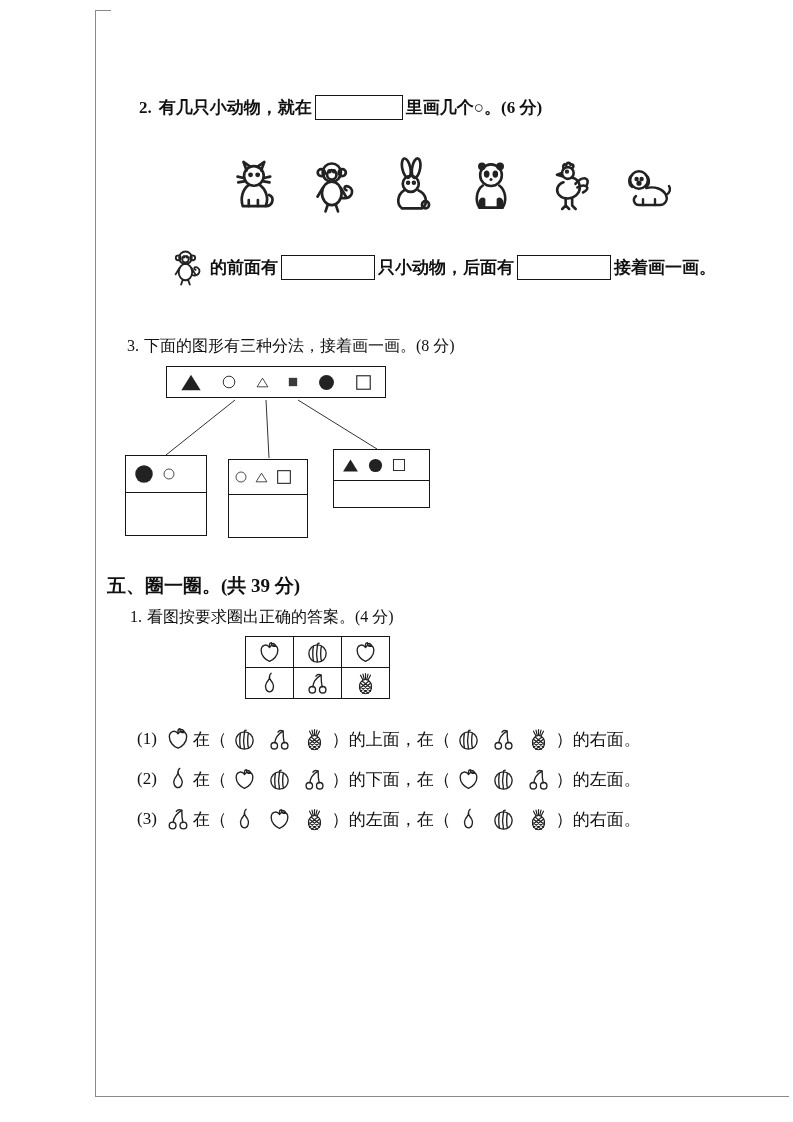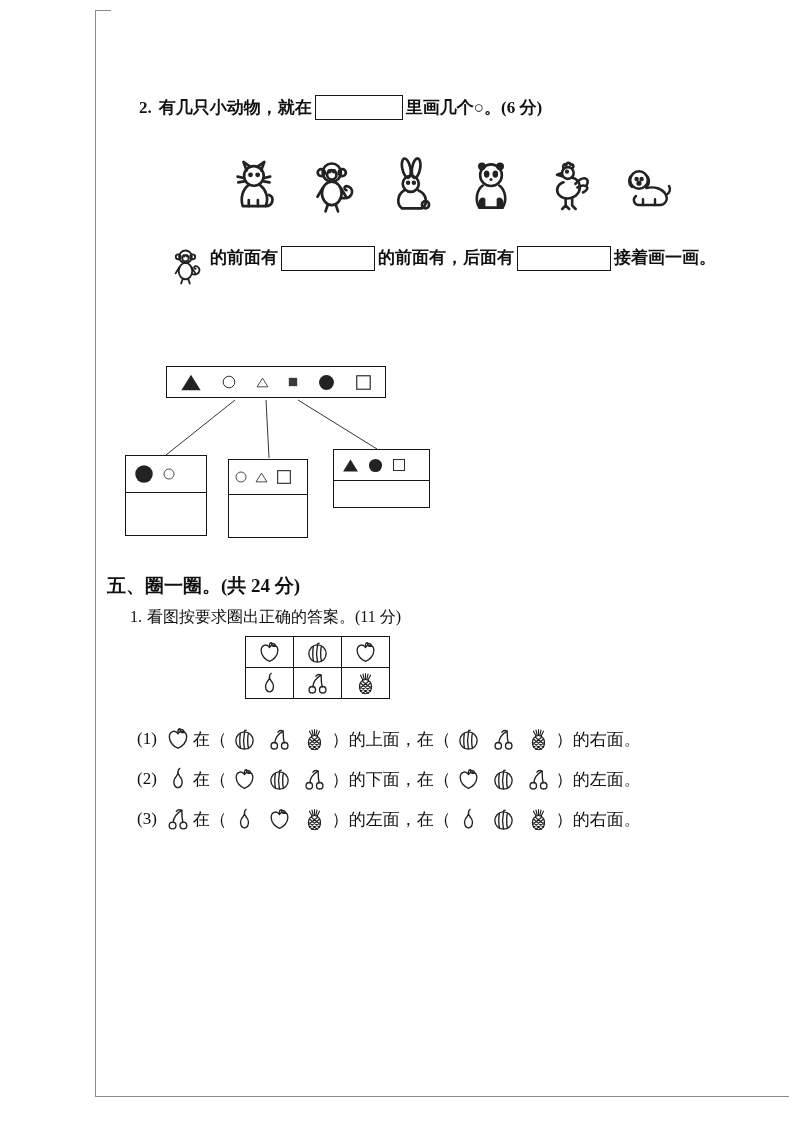--- a/index.html
+++ b/index.html
@@ -18,21 +18,21 @@
   .icon-slot svg{display:block;width:100%;height:100%;}
 
   .q2-line{position:absolute;left:139px;top:95px;display:flex;align-items:center;
            font-size:17px;font-weight:bold;white-space:nowrap;}
   .q2-line .num{margin-right:7px;}
 
   .animals{position:absolute;left:229px;top:151px;width:446px;height:64px;
            display:flex;justify-content:space-between;align-items:flex-end;}
   .animal{width:52px;height:58px;}
 
-  .fill-line{position:absolute;left:167px;top:246px;height:42px;display:flex;
+  .fill-line{position:absolute;left:167px;top:246px;height:42px;display:flex;align-items:center;
              font-size:17px;font-weight:bold;white-space:nowrap;}
   .inline-animal{width:40px;height:40px;margin-right:3px;}
 
   .q3-line{position:absolute;left:127px;top:336px;font-size:16px;white-space:nowrap;}
   .q3-line .num{margin-right:5px;}
 
   .src-box{position:absolute;left:166px;top:366px;width:220px;height:32px;border:1.5px solid #161616;
            box-sizing:border-box;display:flex;align-items:center;justify-content:space-between;padding:0 13px;}
 
   .connectors{position:absolute;left:130px;top:398px;width:310px;height:60px;}
@@ -195,25 +195,28 @@
             <circle cx="11" cy="6.4" r="0.4" fill="#222"></circle>
             <ellipse cx="10" cy="16.3" rx="4.4" ry="5.3"></ellipse>
             <path d="M6 13.8 L3.6 17.8 M14 13.8 L16.4 17.8"></path>
             <path d="M8.2 21.4 L7.2 24.4 M11.8 21.4 L12.8 24.4"></path>
             <path d="M14.2 18.3 C19 19.4 20.6 14.8 17.6 13.3 C15.6 12.5 15.1 14.4 16.6 14.9"></path>
           </g>
         </svg>
       </span>
     <span>的前面有</span>
     <span class="blank-box w92"></span>
-    <span>的前面有，后面有</span>
+    <span>只小动物，后面有</span>
     <span class="blank-box w92"></span>
     <span>接着画一画。</span>
   </div>
 
+  <div class="q3-line">
+    <span class="num">3.</span><span>下面的图形有三种分法，接着画一画。(8 分)</span>
+  </div>
 
   <div class="src-box">
     <span class="icon-slot sz22">
         <svg viewBox="0 0 24 20">
           <polygon points="12,1.5 1.5,18.5 22.5,18.5" fill="#222"></polygon>
         </svg>
       </span>
     <span class="icon-slot sz14">
         <svg viewBox="0 0 24 24">
           <circle cx="12" cy="12" r="10" fill="none" stroke="#222" stroke-width="1.6"></circle>
@@ -298,24 +301,24 @@
         </span>
       <span class="icon-slot sz14">
           <svg viewBox="0 0 24 24">
             <rect x="2.5" y="2.5" width="19" height="19" fill="none" stroke="#222" stroke-width="1.6"></rect>
           </svg>
         </span>
     </div>
     <div class="grow empty"></div>
   </div>
 
-  <div class="sec5-title">五、圈一圈。(共 24 分)</div>
+  <div class="sec5-title">五、圈一圈。(共 39 分)</div>
 
   <div class="q1-line">
-    <span class="num">1.</span><span>看图按要求圈出正确的答案。(11 分)</span>
+    <span class="num">1.</span><span>看图按要求圈出正确的答案。(4 分)</span>
   </div>
 
   <table class="fruit-grid">
     <tbody>
         <tr>
       <td><span class="icon-slot fruit"><svg viewBox="0 0 24 24">
                 <g fill="none" stroke="#222" stroke-width="1.3" stroke-linecap="round">
                   <path d="M12 7 C9 3 4 5 4 10 C4 15 8 19 12 20.5 C16 19 20 15 20 10 C20 5 15 3 12 7 Z"></path>
                   <path d="M12 7 L12 4.6 C12 3.2 12.8 2.6 13.8 2.5"></path>
                   <path d="M13.8 3.4 C16.4 2.8 18 4.4 17.6 6 C15.6 6.5 13.9 5.5 13.8 3.4 Z"></path>

